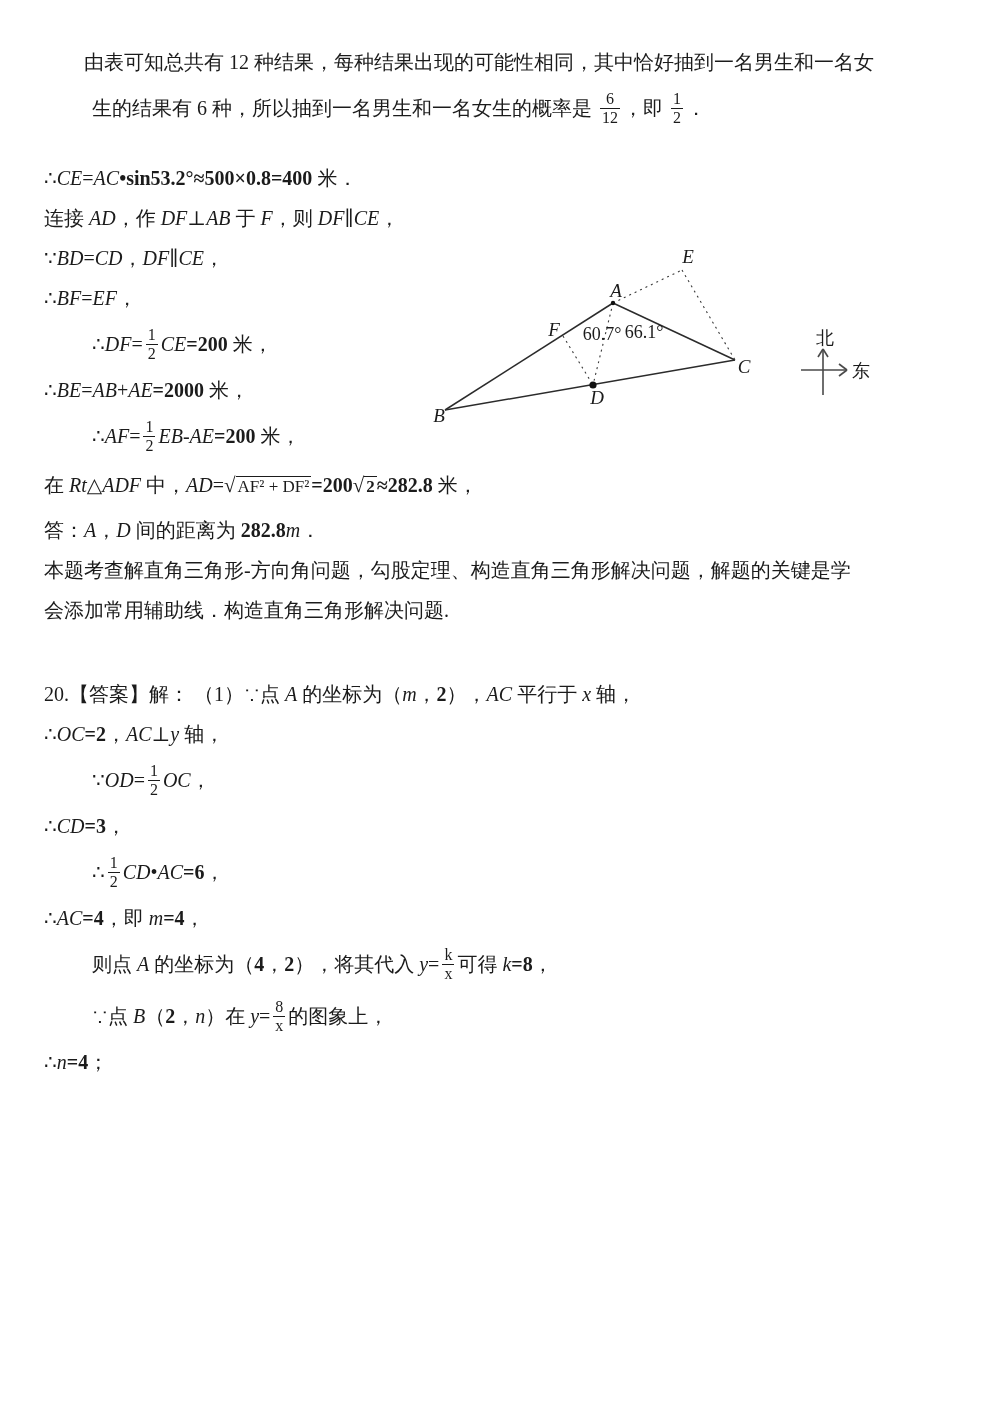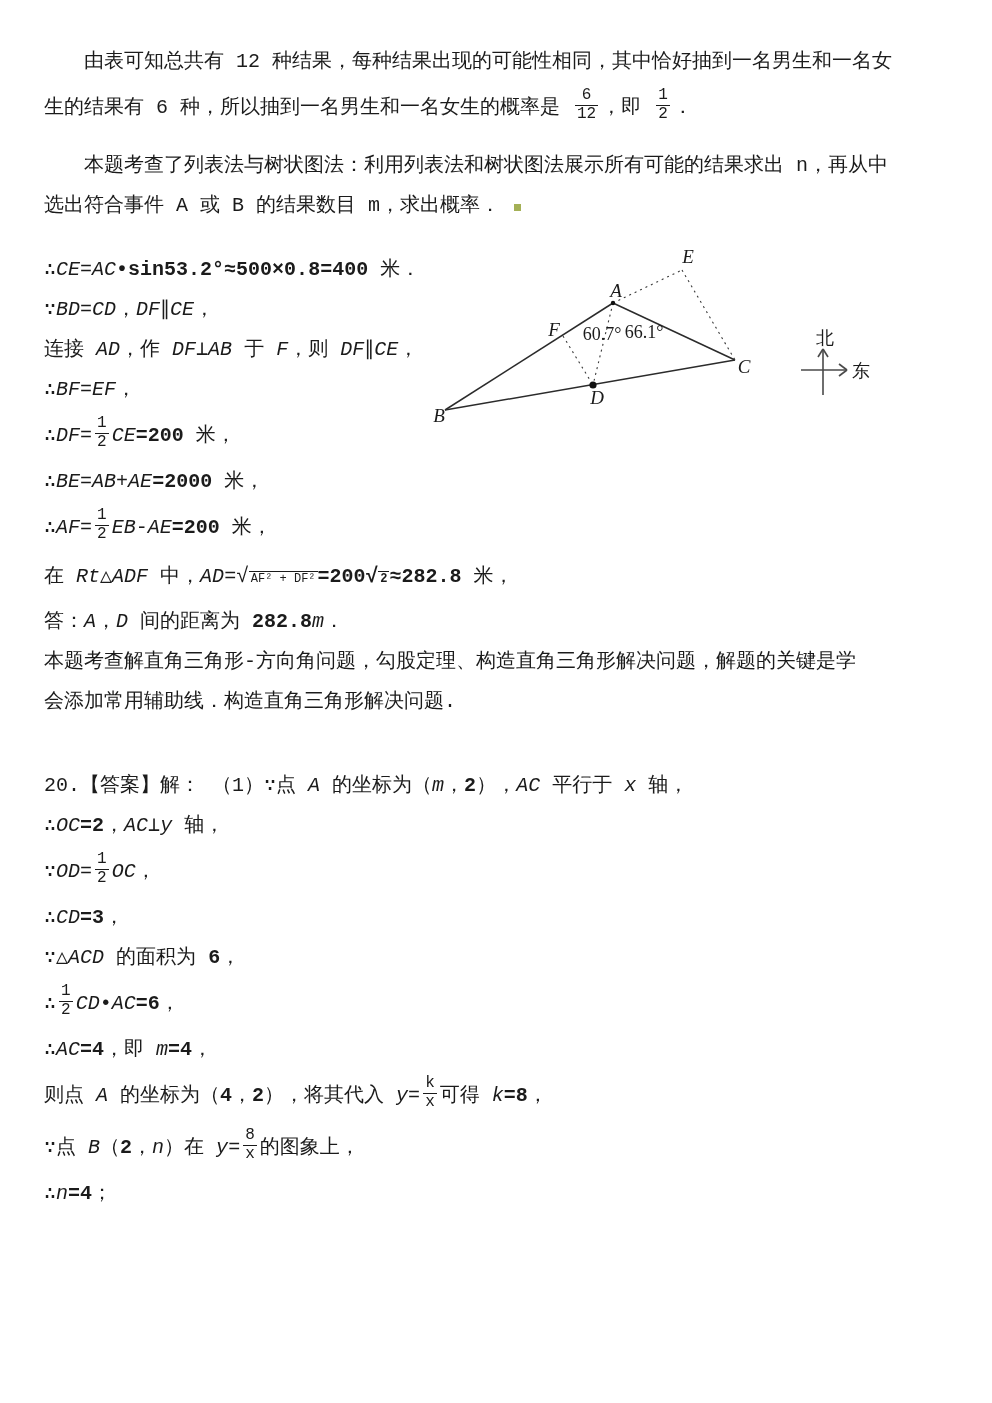--- a/index.html
+++ b/index.html
@@ -7,40 +7,40 @@
   body {
     width: 992px; height: 1403px;
     background: #ffffff;
     font-family: "Liberation Serif", "DejaVu Serif", serif;
     font-size: 20px;
     color: #1b1b1b;
     position: relative;
     overflow: hidden;
   }
   .content { padding: 42px 36px 0 44px; position: relative; }
-  .line { line-height: 40px; white-space: nowrap; font-family: Liberation Mono, monospace; }
-  .line.tall { line-height: 52px; }
+  .line { line-height: 40px; white-space: nowrap; }
+  .line.tall { line-height: 52px; margin-left: 48px; }
   .line.med  { line-height: 46px; }
   .line.indent { text-indent: 40px; }
   .blk-intro2 { margin-top: 12px; }
   .blk-a19 { margin-top: 24px; }
   .blk-a20 { margin-top: 44px; }
   .i { font-style: italic; }
   .b { font-weight: bold; }
   .frac {
     display: inline-flex; flex-direction: column; align-items: center;
     vertical-align: middle; line-height: 1.12; font-size: 16px;
     margin: 0 3px; transform: translateY(-2px);
     text-indent: 0;
   }
   .frac .den { border-top: 1.3px solid currentColor; padding: 0 2px; }
   .frac .num { padding: 0 2px; }
   .sqrt { display: inline; white-space: nowrap; }
   .sqrt .rad { font-size: 21px; }
-  .sqrt .sq-body { border-top: 1.3px solid currentColor; padding: 0 2px; font-size: 12px; }
+  .sqrt .sq-body { border-top: 1.3px solid currentColor; padding: 0 2px; font-size: 17px; }
   .sqrt.b { font-weight: bold; }
   .gdot { display:inline-block; width:7px; height:7px; margin-left:14px; }
   .diagram-wrap {
     position: absolute; left: 430px; top: 243px;
     width: 460px; height: 195px;
   }
   svg text {
     font-family: "Liberation Serif", "DejaVu Serif", serif;
     font-size: 19px; font-style: italic; fill: #1b1b1b;
   }
@@ -56,28 +56,24 @@
   <div>
       <div class="line indent"><span class="t">由表可知总共有 12 种结果，每种结果出现的可能性相同，其中恰好抽到一名男生和一名女</span></div>
       <div class="line tall"><span class="t">生的结果有 6 种，所以抽到一名男生和一名女生的概率是 </span><span class="frac">
           <span class="num">6</span>
           <span class="den">12</span>
         </span><span class="t">，即 </span><span class="frac">
           <span class="num">1</span>
           <span class="den">2</span>
         </span><span class="t">．</span></div>
     </div>
-  <div class="blk-intro2">
-      <div class="line indent"><span class="t">本题考查了列表法与树状图法：利用列表法和树状图法展示所有可能的结果求出 n，再从中</span></div>
-      <div class="line"><span class="t">选出符合事件 A 或 B 的结果数目 m，求出概率．</span><span class="gdot" style="background: rgb(164, 176, 86);"></span></div>
-    </div>
   <div class="blk-a19">
       <div class="line"><span class="t">∴</span><span class="i">CE</span><span class="t">=</span><span class="i">AC</span><span class="b">•sin53.2°≈500×0.8=400</span><span class="t"> 米．</span></div>
+      <div class="line"><span class="t">连接 </span><span class="i">AD</span><span class="t">，作 </span><span class="i">DF</span><span class="t">⊥</span><span class="i">AB</span><span class="t"> 于 </span><span class="i">F</span><span class="t">，则 </span><span class="i">DF</span><span class="t">∥</span><span class="i">CE</span><span class="t">，</span></div>
       <div class="line"><span class="t">∵</span><span class="i">BD</span><span class="t">=</span><span class="i">CD</span><span class="t">，</span><span class="i">DF</span><span class="t">∥</span><span class="i">CE</span><span class="t">，</span></div>
-      <div class="line"><span class="t">连接 </span><span class="i">AD</span><span class="t">，作 </span><span class="i">DF</span><span class="t">⊥</span><span class="i">AB</span><span class="t"> 于 </span><span class="i">F</span><span class="t">，则 </span><span class="i">DF</span><span class="t">∥</span><span class="i">CE</span><span class="t">，</span></div>
       <div class="line"><span class="t">∴</span><span class="i">BF</span><span class="t">=</span><span class="i">EF</span><span class="t">，</span></div>
       <div class="line tall"><span class="t">∴</span><span class="i">DF</span><span class="t">=</span><span class="frac">
           <span class="num">1</span>
           <span class="den">2</span>
         </span><span class="i">CE</span><span class="b">=200</span><span class="t"> 米，</span></div>
       <div class="line"><span class="t">∴</span><span class="i">BE</span><span class="t">=</span><span class="i">AB</span><span class="t">+</span><span class="i">AE</span><span class="b">=2000</span><span class="t"> 米，</span></div>
       <div class="line tall"><span class="t">∴</span><span class="i">AF</span><span class="t">=</span><span class="frac">
           <span class="num">1</span>
           <span class="den">2</span>
         </span><span class="i">EB</span><span class="t">-</span><span class="i">AE</span><span class="b">=200</span><span class="t"> 米，</span></div>
@@ -87,21 +83,20 @@
       <div class="line"><span class="t">会添加常用辅助线．构造直角三角形解决问题.</span></div>
     </div>
   <div class="blk-a20">
       <div class="line"><span class="t">20.【答案】解： （1）∵点 </span><span class="i">A</span><span class="t"> 的坐标为（</span><span class="i">m</span><span class="t">，</span><span class="b">2</span><span class="t">），</span><span class="i">AC</span><span class="t"> 平行于 </span><span class="i">x</span><span class="t"> 轴，</span></div>
       <div class="line"><span class="t">∴</span><span class="i">OC</span><span class="b">=2</span><span class="t">，</span><span class="i">AC</span><span class="t">⊥</span><span class="i">y</span><span class="t"> 轴，</span></div>
       <div class="line tall"><span class="t">∵</span><span class="i">OD</span><span class="t">=</span><span class="frac">
           <span class="num">1</span>
           <span class="den">2</span>
         </span><span class="i">OC</span><span class="t">，</span></div>
       <div class="line"><span class="t">∴</span><span class="i">CD</span><span class="b">=3</span><span class="t">，</span></div>
-      <div class="line"><span class="t">∵△</span><span class="i">ACD</span><span class="t"> 的面积为 </span><span class="b">6</span><span class="t">，</span></div>
       <div class="line tall"><span class="t">∴</span><span class="frac">
           <span class="num">1</span>
           <span class="den">2</span>
         </span><span class="i">CD</span><span class="t">•</span><span class="i">AC</span><span class="b">=6</span><span class="t">，</span></div>
       <div class="line"><span class="t">∴</span><span class="i">AC</span><span class="b">=4</span><span class="t">，即 </span><span class="i">m</span><span class="b">=4</span><span class="t">，</span></div>
       <div class="line tall"><span class="t">则点 </span><span class="i">A</span><span class="t"> 的坐标为（</span><span class="b">4</span><span class="t">，</span><span class="b">2</span><span class="t">），将其代入 </span><span class="i">y</span><span class="t">=</span><span class="frac">
           <span class="num">k</span>
           <span class="den">x</span>
         </span><span class="t">可得 </span><span class="i">k</span><span class="b">=8</span><span class="t">，</span></div>
       <div class="line tall"><span class="t">∵点 </span><span class="i">B</span><span class="t">（</span><span class="b">2</span><span class="t">，</span><span class="i">n</span><span class="t">）在 </span><span class="i">y</span><span class="t">=</span><span class="frac">

